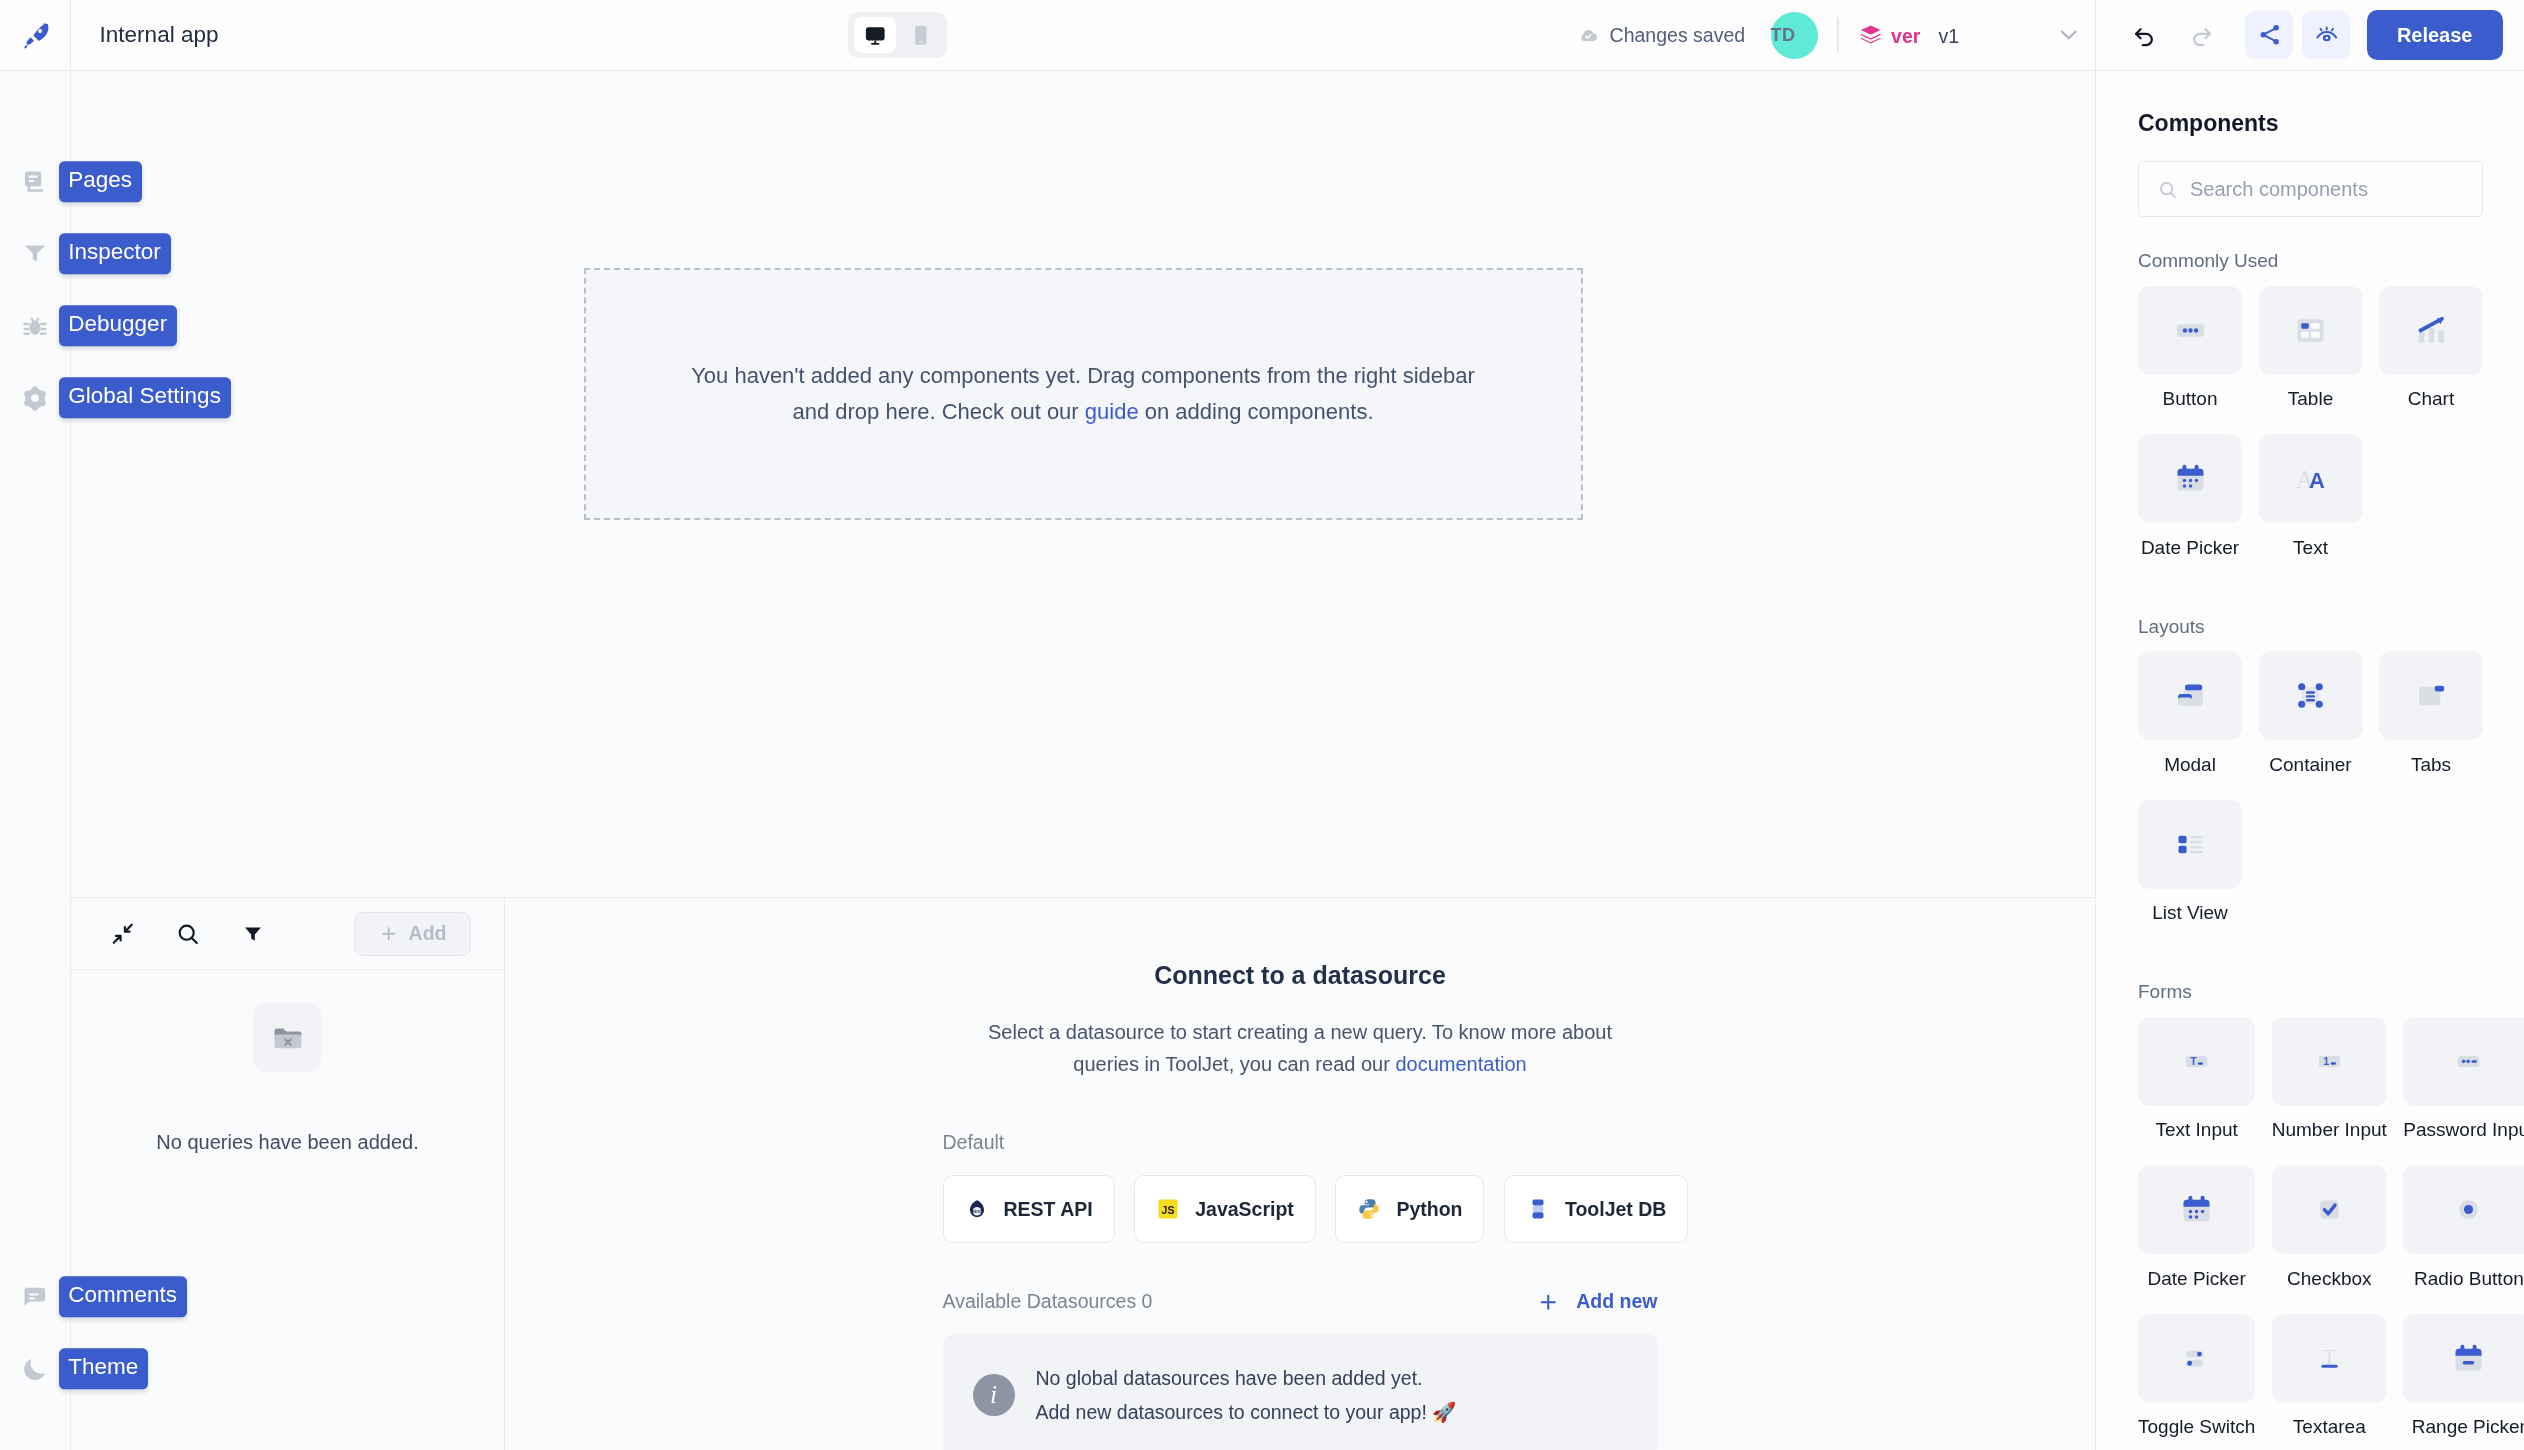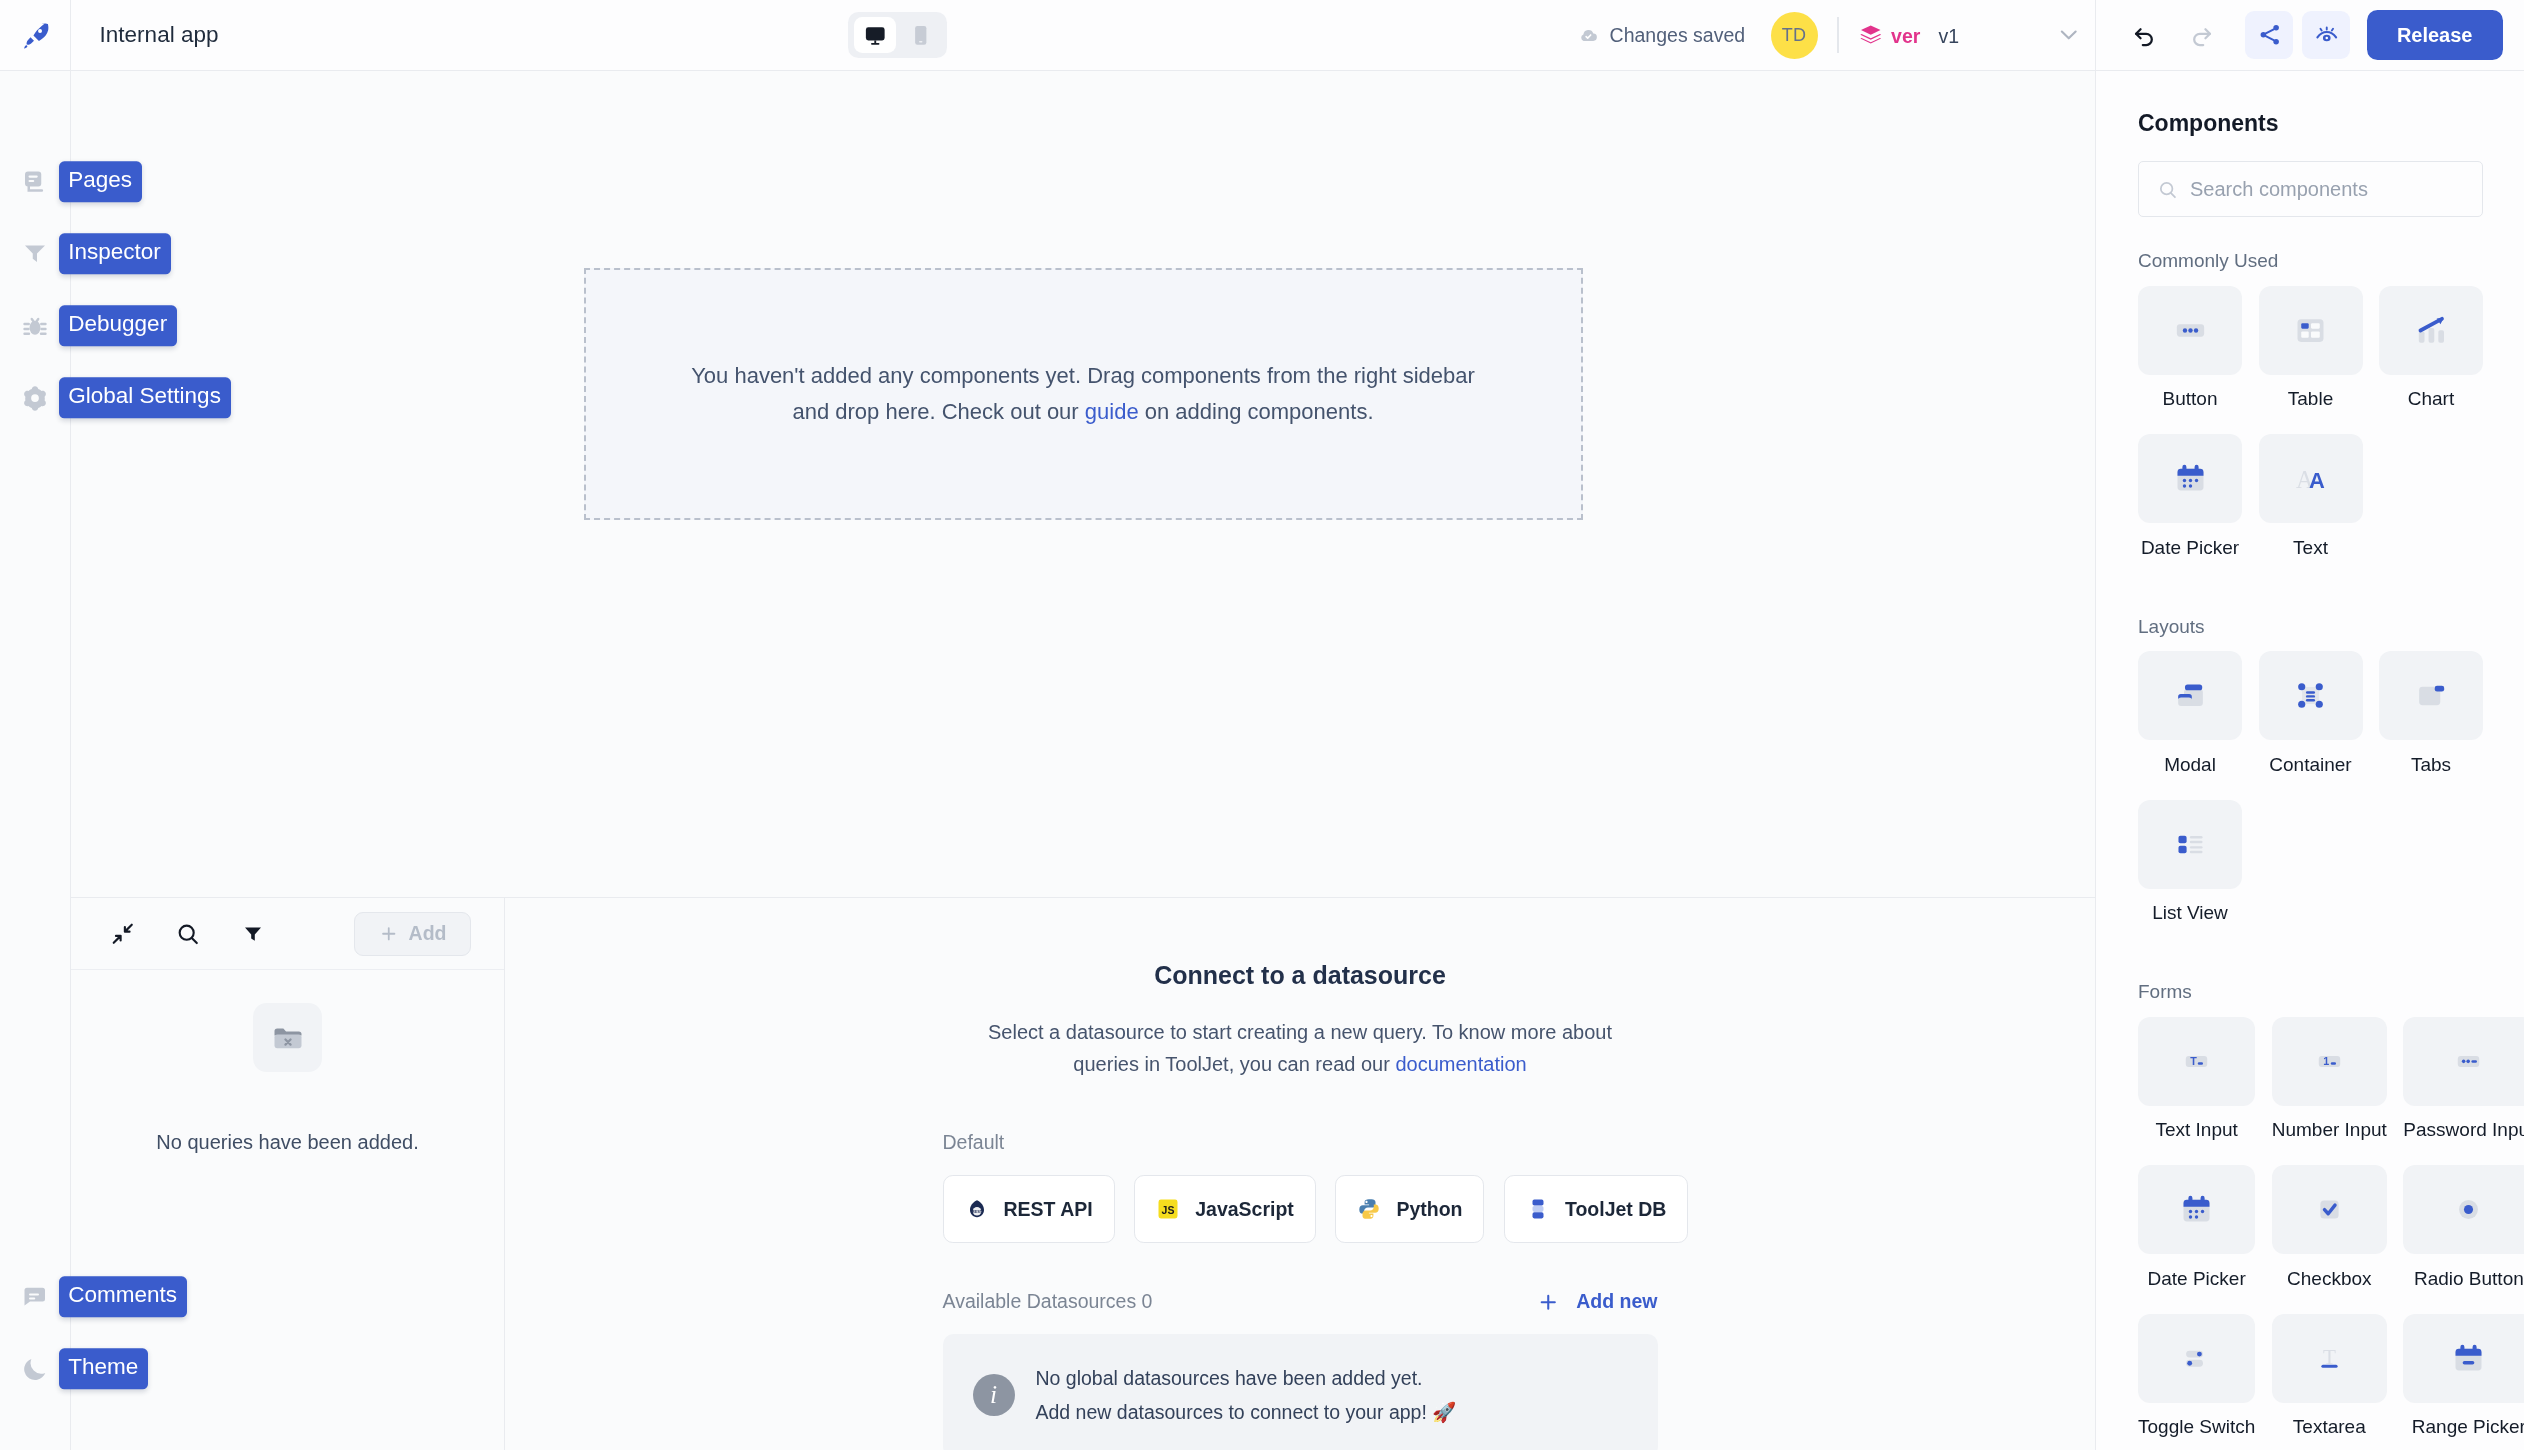--- a/index.html
+++ b/index.html
@@ -46,23 +46,23 @@
   .hdr-right {
     display: flex; align-items: center; gap: 0px; padding-right: 0px;
   }
   .changes-saved {
     display: flex; align-items: center; gap: 9.8px;
     font-size: 19.5px; color: #52607a; white-space: nowrap;
     padding-right: 25.5px;
   }
   .avatar {
     width: 47px; height: 47px; border-radius: 50%;
-    background: #fde047; color: #65718a;
-    display: flex; align-items: center; justify-content: center;
-    font-size: 18px; font-weight: 400; letter-spacing: 0.4px;
+    background: #5eead4; color: #65718a;
+    display: flex; align-items: center; justify-content: flex-start;
+    font-size: 18px; font-weight: 700; letter-spacing: 0.4px;
   }
   .hdr-divider { width: 1.5px; height: 36px; background: #e4e7ec; margin: 0 19.5px; }
   .version-box { display: flex; align-items: flex-end; gap: 7.5px; white-space: nowrap; }
   .version-label { font-size: 19.5px; color: #e2348c; font-weight: 600; }
   .version-num { font-size: 19.5px; color: #36445c; margin-left: 10.5px; }
   .chev-btn {
     width: 53px; height: 53px; display: flex; align-items: center; justify-content: center;
     margin-left: 83px;
   }
   .hdr-tools {

